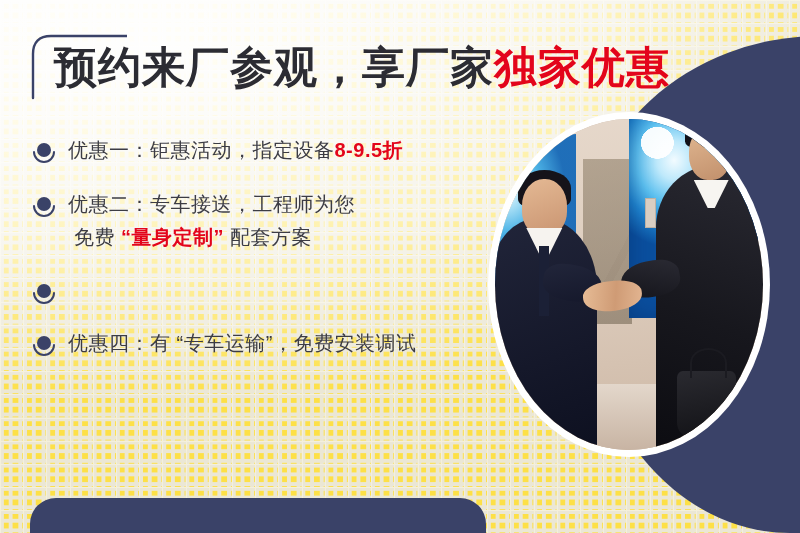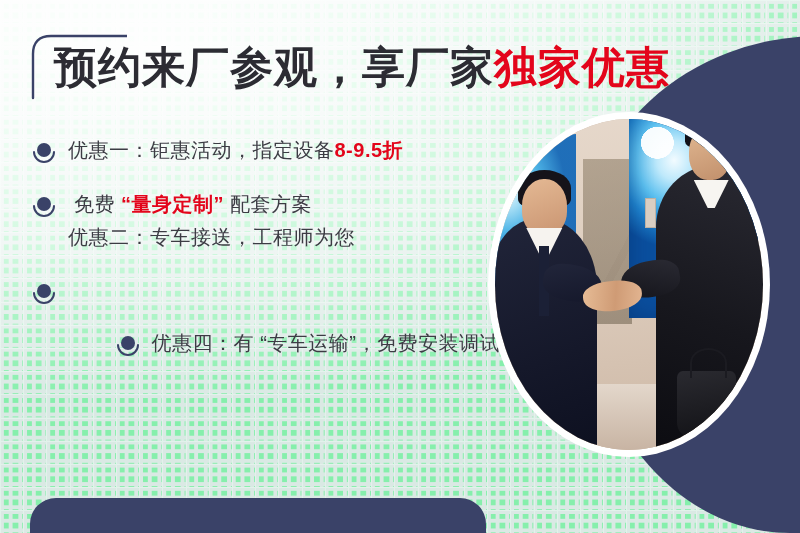--- a/index.html
+++ b/index.html
@@ -6,21 +6,21 @@
 
   html, body {
     width:800px; height:533px;
     overflow:hidden;
     font-family:"Liberation Sans", sans-serif;
   }
 
   #banner {
     position:relative;
     width:800px; height:533px;
-    background:#86efac;
+    background:#fde047;
     overflow:hidden;
   }
 
   
   #grid-texture {
     position:absolute; inset:0;
     background-image:
       repeating-linear-gradient(to right,
         #e9e9ee 0px, #e9e9ee 4px, transparent 4px, transparent 9px),
       repeating-linear-gradient(to bottom,
@@ -90,21 +90,21 @@
   #bullets {
     position:absolute;
     left:30px; top:134px;
     width:470px;
   }
   .bullet-row {
     display:flex;
     align-items:flex-start;
     margin-bottom:22px;
   }
-  .bullet-row:last-child { margin-bottom:4px;justify-content:flex-end; }
+  .bullet-row:last-child { margin-bottom:4px; }
 
   .bullet-marker {
     flex:0 0 auto;
     width:28px; height:30px;
     margin-right:10px;
     position:relative;
     top:4px;
   }
 
   .bullet-text {
@@ -341,25 +341,25 @@
         <span>优惠一：钜惠活动，指定设备</span><span class="accent">8-9.5折</span>
       </div>
     </div>
 
     <div class="bullet-row">
       <svg class="bullet-marker" viewBox="0 0 28 30" xmlns="http://www.w3.org/2000/svg">
         <circle cx="14" cy="12" r="7" fill="#3a4268"></circle>
         <path d="M4 14 A10 10 0 0 0 24 14" stroke="#3a4268" stroke-width="2" fill="none" stroke-linecap="round"></path>
       </svg>
       <div>
+        <div class="bullet-text">
+          <span>优惠二：专车接送，工程师为您</span>
+        </div>
         <div class="bullet-text bullet-line-2">
           <span>免费 </span><span class="accent">“量身定制”</span><span> 配套方案</span>
-        </div>
-        <div class="bullet-text">
-          <span>优惠二：专车接送，工程师为您</span>
         </div>
       </div>
     </div>
 
     <div class="bullet-row">
       <svg class="bullet-marker" viewBox="0 0 28 30" xmlns="http://www.w3.org/2000/svg">
         <circle cx="14" cy="12" r="7" fill="#3a4268"></circle>
         <path d="M4 14 A10 10 0 0 0 24 14" stroke="#3a4268" stroke-width="2" fill="none" stroke-linecap="round"></path>
       </svg>
     </div>

